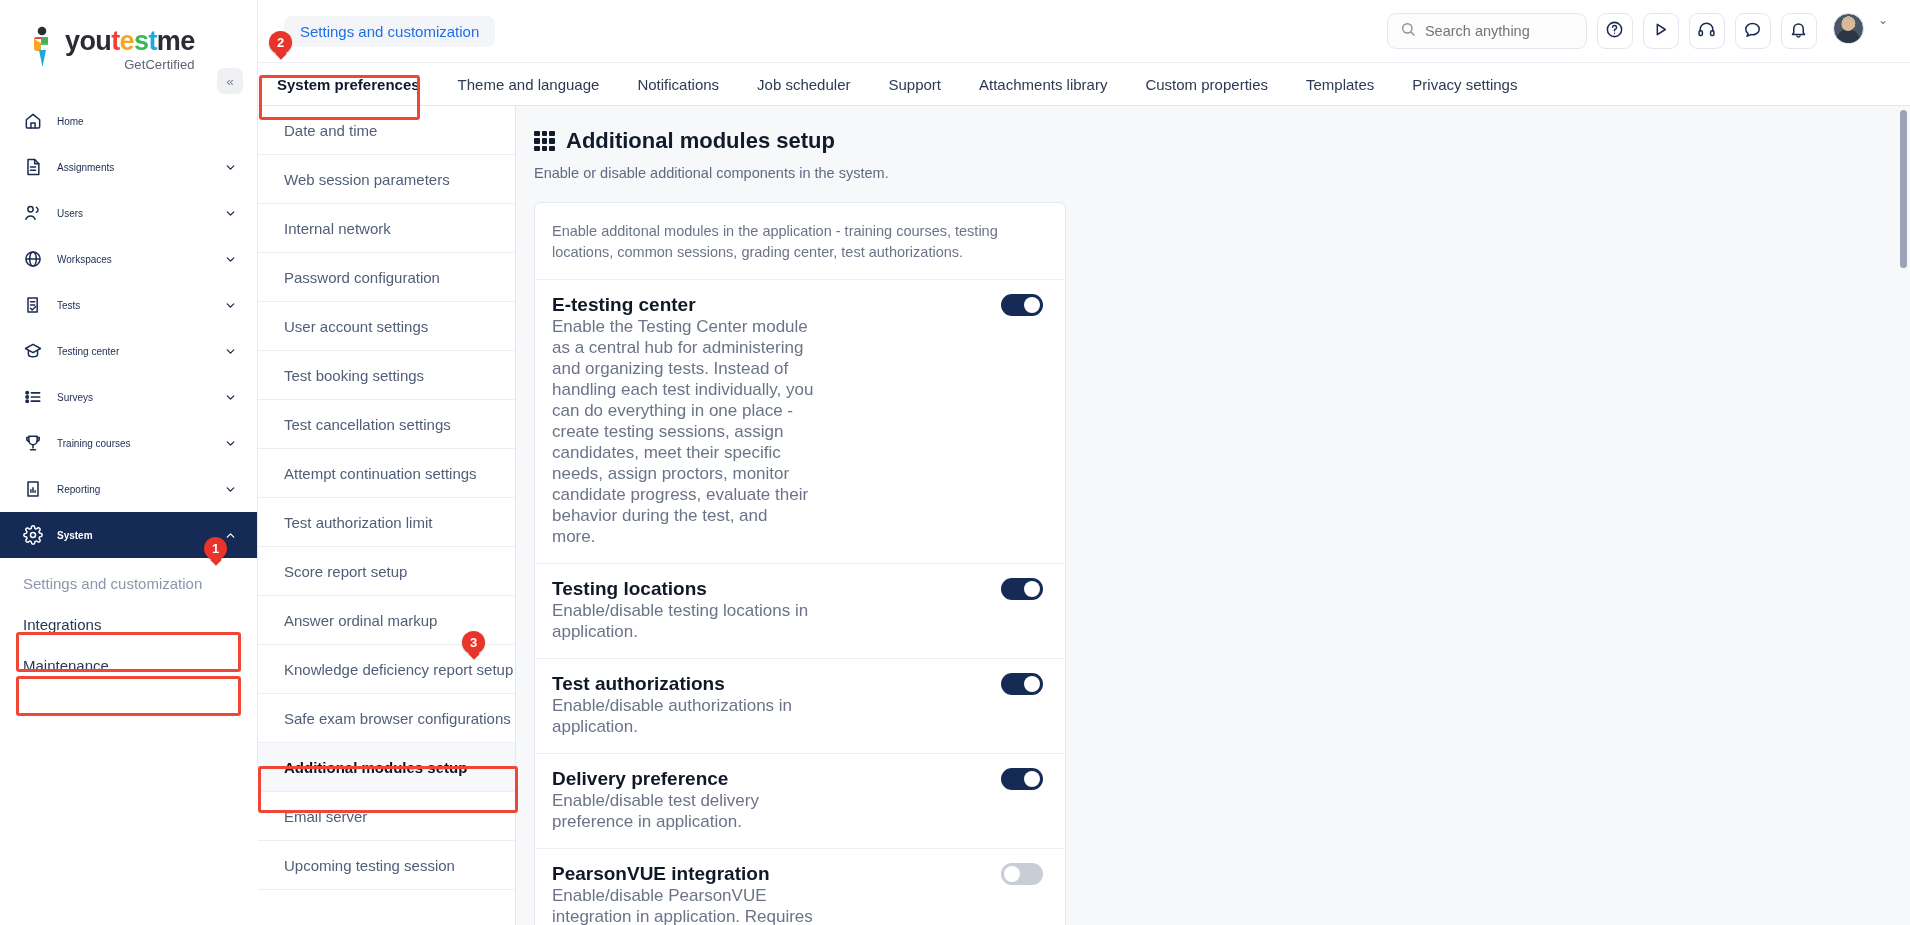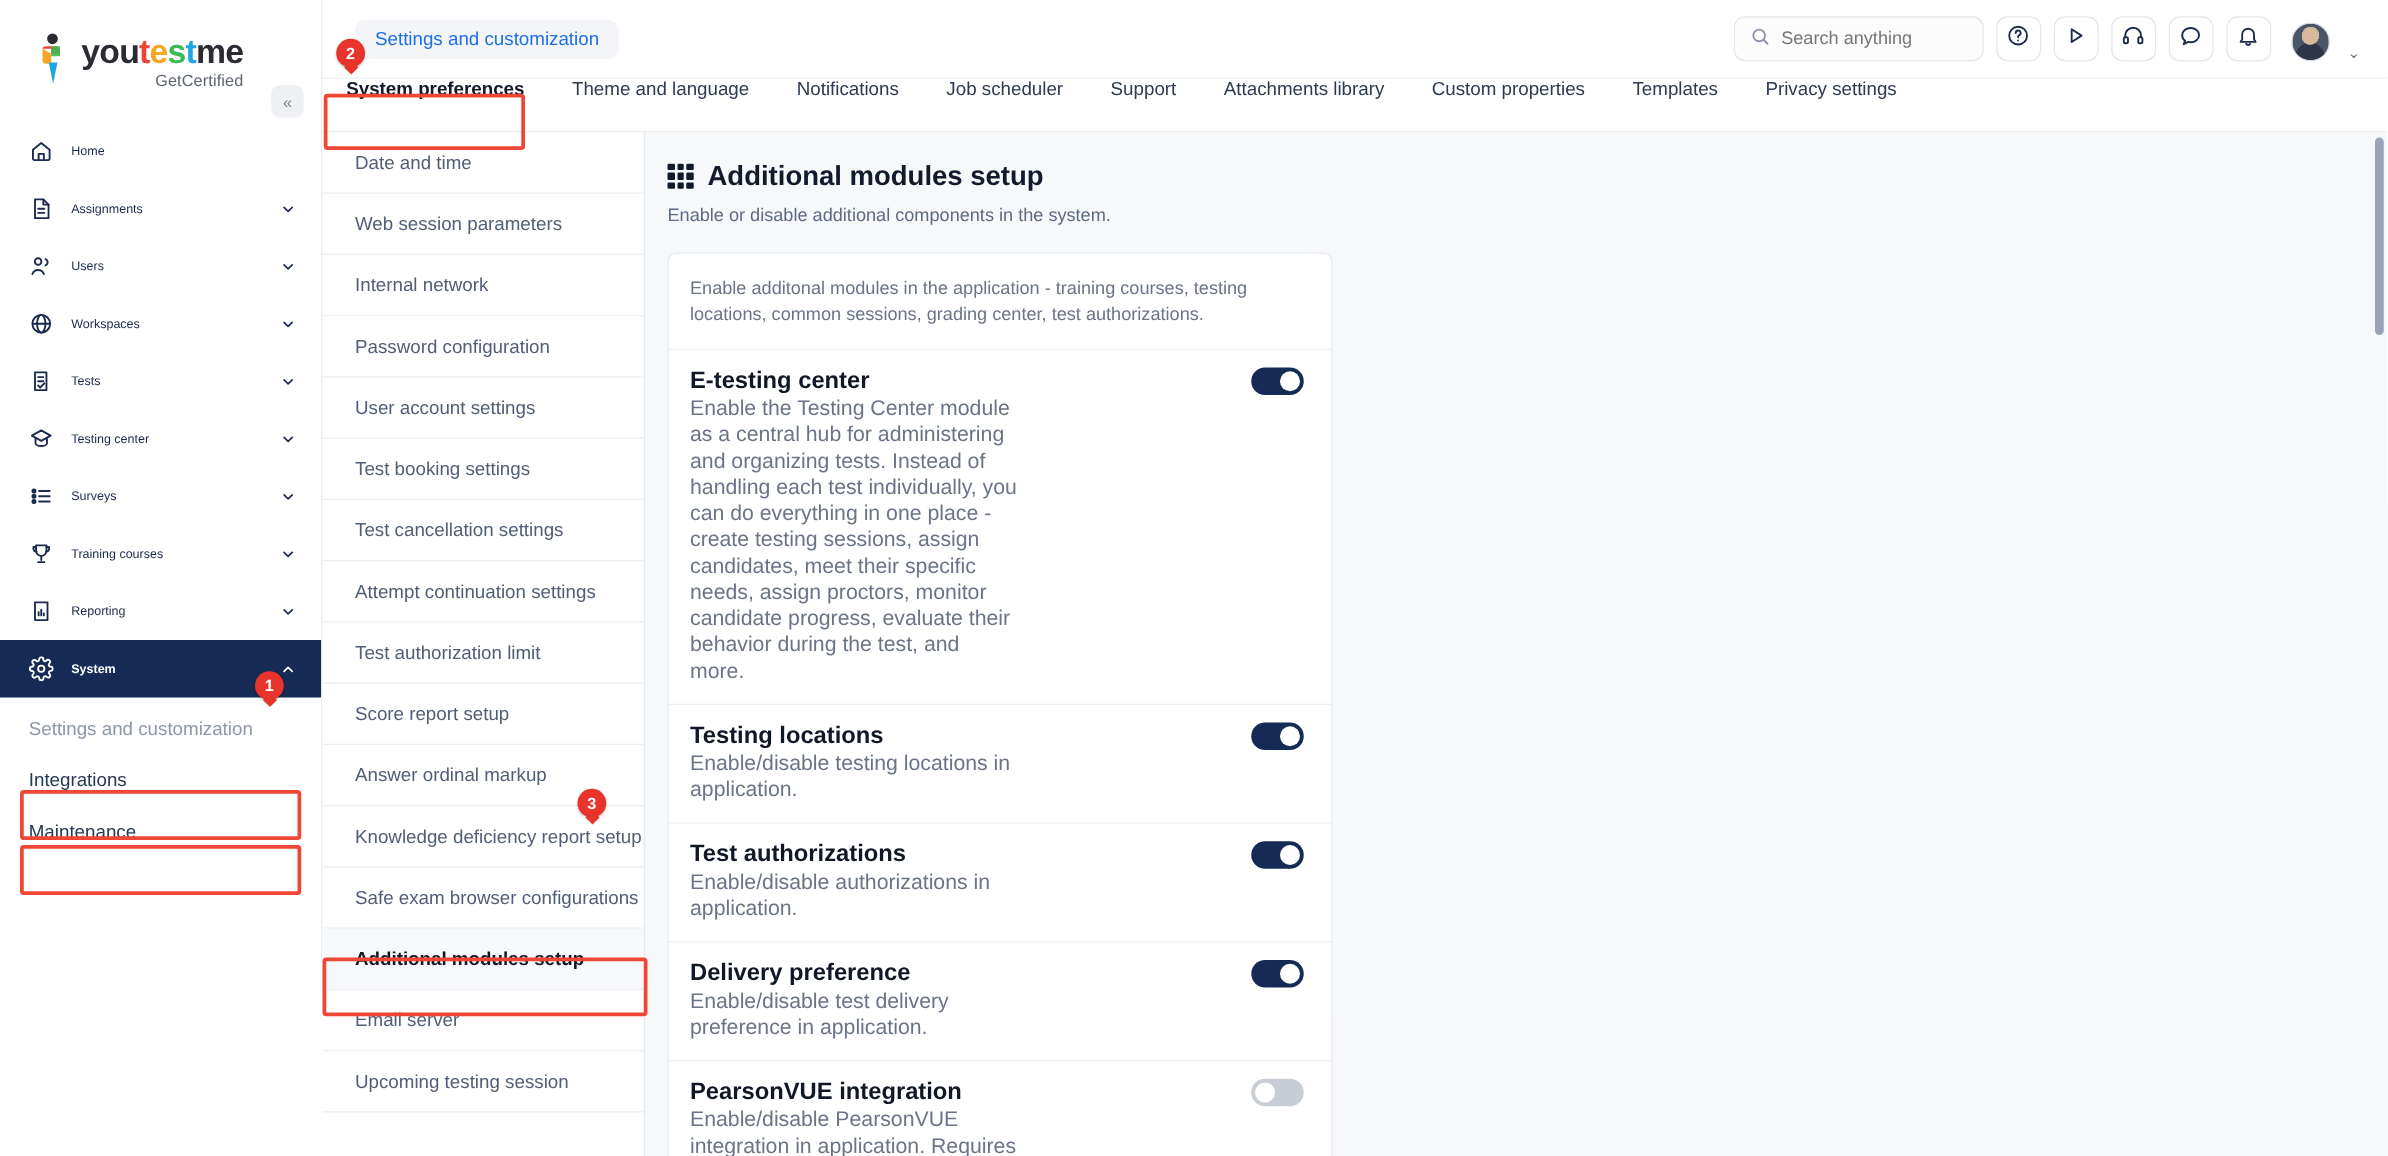--- a/index.html
+++ b/index.html
@@ -85,21 +85,21 @@
 
   #topbar {
     height: 62px; flex: 0 0 62px;
     display: flex; align-items: center; justify-content: space-between;
     padding: 0 22px 0 0; background: #fff;
   }
   .breadcrumb {
     margin-left: 26px; padding: 7px 16px; border-radius: 8px;
     background: #f4f5f8; color: #1f6fe5; font-size: 15px; cursor: pointer;
   }
-  .top-right { display: flex; align-items: flex-end; gap: 10px; }
+  .top-right { display: flex; align-items: flex-start; gap: 10px; }
   .searchbox {
     width: 200px; height: 36px; border: 1px solid #e3e6ec; border-radius: 9px;
     display: flex; align-items: center; gap: 9px; padding: 0 12px;
     background: #fcfcfd;
   }
   .searchbox input {
     border: none; outline: none; background: transparent;
     font-size: 14.5px; color: #6b7485; width: 100%;
     font-family: "Liberation Sans", sans-serif;
   }
@@ -119,21 +119,21 @@
     background:#2c3647;
   }
   .avatar::before{
     content:""; position:absolute; left:50%; top:14%; width:13px;height:13px;
     transform:translateX(-50%); border-radius:50%; background:#d8b99a; z-index:2;
   }
   .caret-down { color:#64708a; font-size: 12px; margin-left: 4px; cursor:pointer;}
 
   
   #tabstrip {
-    height: 44px; flex: 0 0 44px; display: flex; align-items: flex-start;
+    height: 44px; flex: 0 0 44px; display: flex; align-items: center;
     border-bottom: 1px solid #e4e7ec; border-top: 1px solid #eceff3;
     background: #fff; padding-left: 0;
   }
   .tab {
     display: flex; align-items: center; padding: 0 19px;
     font-size: 15px; color: #2c3a52; cursor: pointer; white-space: nowrap;
   }
   .tab.active { font-weight: 700; color: #10182c; }
 
   

